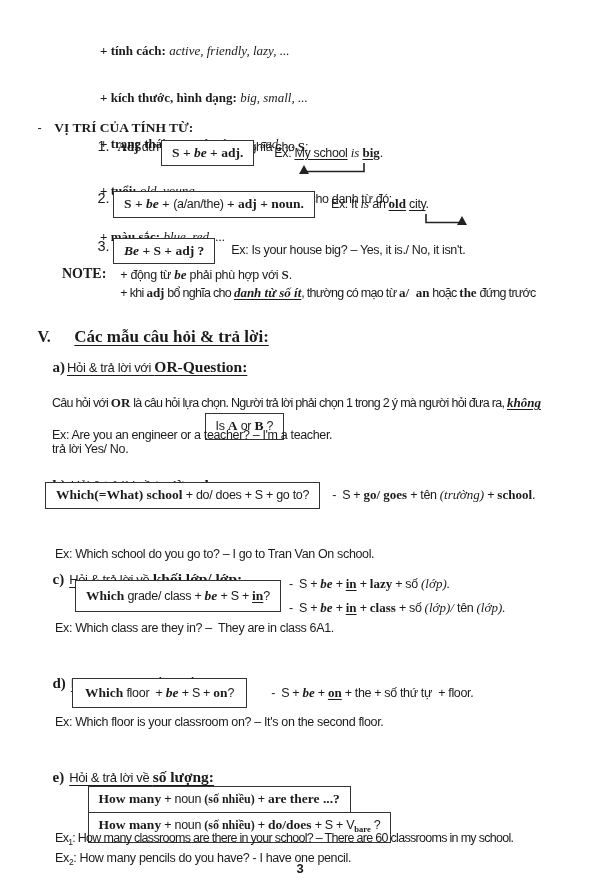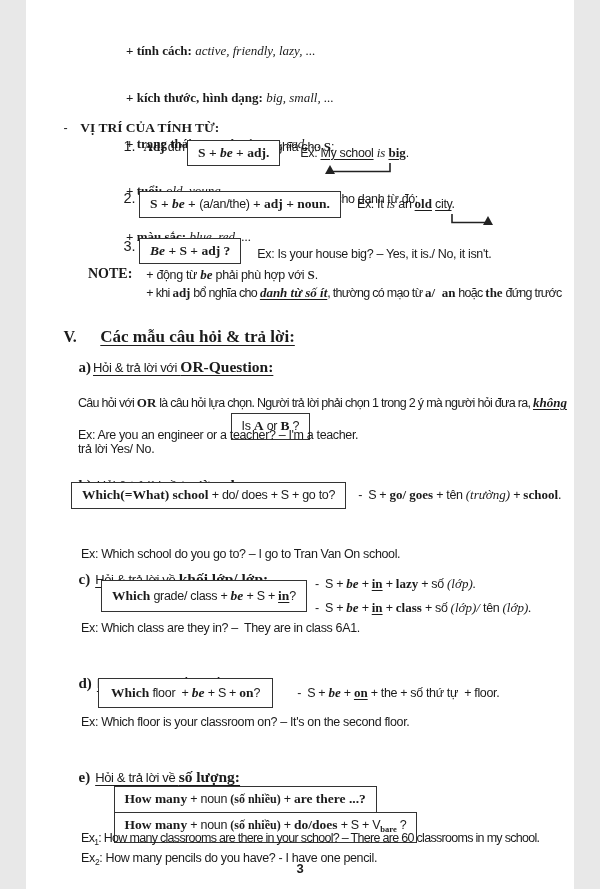--- a/index.html
+++ b/index.html
@@ -1,17 +1,17 @@
 <!DOCTYPE html>
 <html><head>
 <meta charset="utf-8">
 <style>
   html,body{margin:0;padding:0;background:#e8e8e8;}
   .page{
-    position:relative;width:548px;height:889px;margin:0 auto;background:#ffffff;
+    position:relative;width:600px;height:889px;margin:0 auto;background:#ffffff;
     font-family:"Liberation Sans",sans-serif;font-size:12.5px;letter-spacing:-0.35px;
     color:#1b1b1b;overflow:hidden;
   }
   .abs{position:absolute;white-space:pre;}
   .line{white-space:pre;line-height:17.6px;}
   
   .sb{font-family:"Liberation Serif",serif;font-weight:700;font-size:13px;letter-spacing:0;}
   .sbi{font-family:"Liberation Serif",serif;font-weight:700;font-style:italic;font-size:13px;letter-spacing:0;}
   .si{font-family:"Liberation Serif",serif;font-style:italic;font-size:13px;letter-spacing:0;}
   .u{text-decoration:underline;text-underline-offset:2px;}
@@ -75,21 +75,21 @@
     <span class="line"><span>Ex: It </span><span class="si">is</span><span> an </span><span class="sb u">old</span><span> </span><span class="u">city</span><span>.</span></span>
     <svg class="arrow" style="left:310px;top:23px;" width="48" height="13" viewBox="0 0 48 13">
         <path d="M3 0 V8.5 H39" fill="none" stroke="#222" stroke-width="1.6"></path>
         <polygon points="34,11 44,11 39,2" fill="#222"></polygon>
       </svg>
   </div>
 
   <div class="abs" style="top:224px;left:85px;">
     <span class="num1">3.</span><span style="margin-left:8px;">Dạng câu hỏi:</span>
   </div>
-  <div class="row" style="top:238px;left:113px;gap:16px;align-items:flex-end;">
+  <div class="row" style="top:238px;left:113px;gap:16px;">
     <span class="fbox"><span style="font-style:italic;">Be</span><span> + S + adj ?</span></span>
     <span class="line">Ex: Is your house big? – Yes, it is./ No, it isn't.</span>
   </div>
 
   <div class="row" style="top:266px;left:62px;align-items:flex-start;">
     <span class="sb" style="font-size:14px;">NOTE:</span>
     <span class="col" style="margin-left:14px;">
       <span class="line" style="line-height:18px;"><span>+ động từ </span><span class="sbi">be</span><span> phải phù hợp với </span><span class="sb">S</span><span>.</span></span>
       <span class="line fit" style="line-height:18px;"><span>+ khi </span><span class="sb">adj</span><span> bổ nghĩa cho </span><span class="sbi u">danh từ số ít</span><span>, thường có mạo từ </span><span class="sb">a/</span><span class="sb">  an</span><span> hoặc </span><span class="sb">the</span><span> đứng trước</span></span>
     </span>

